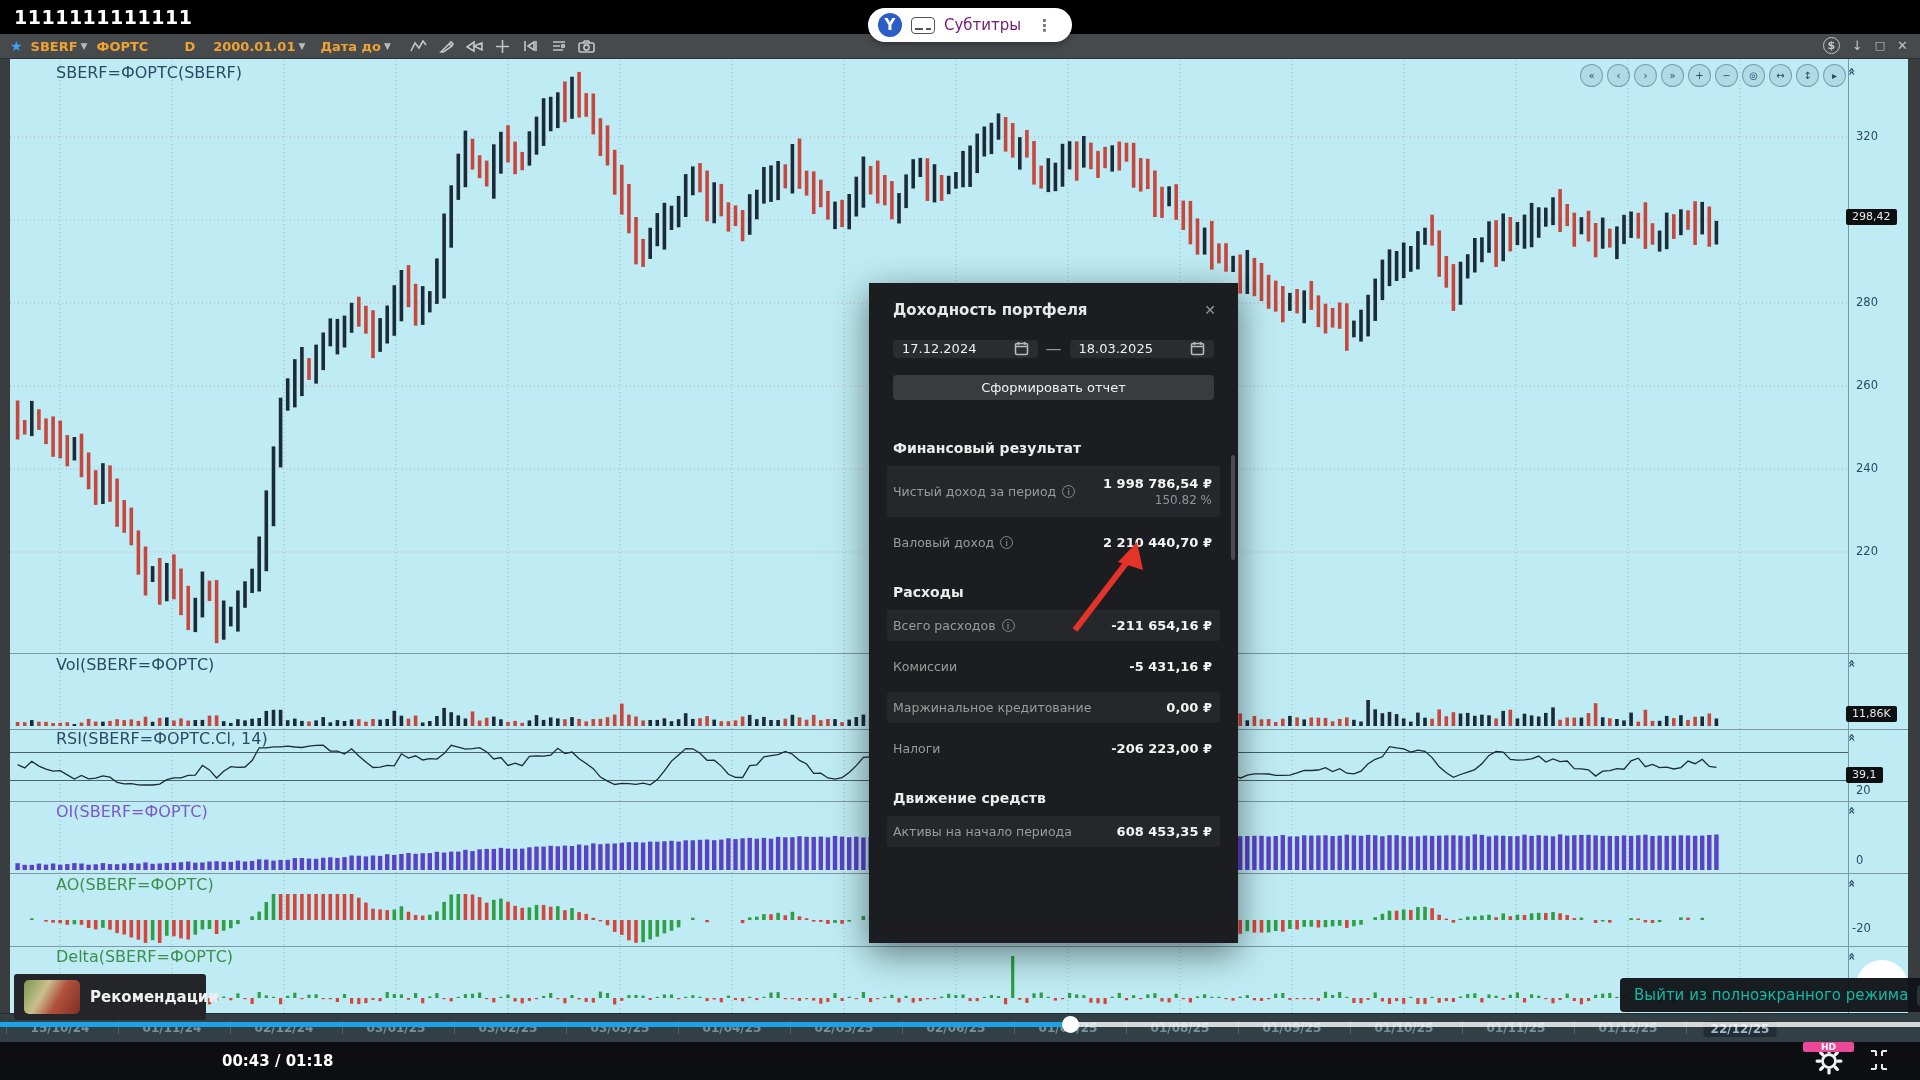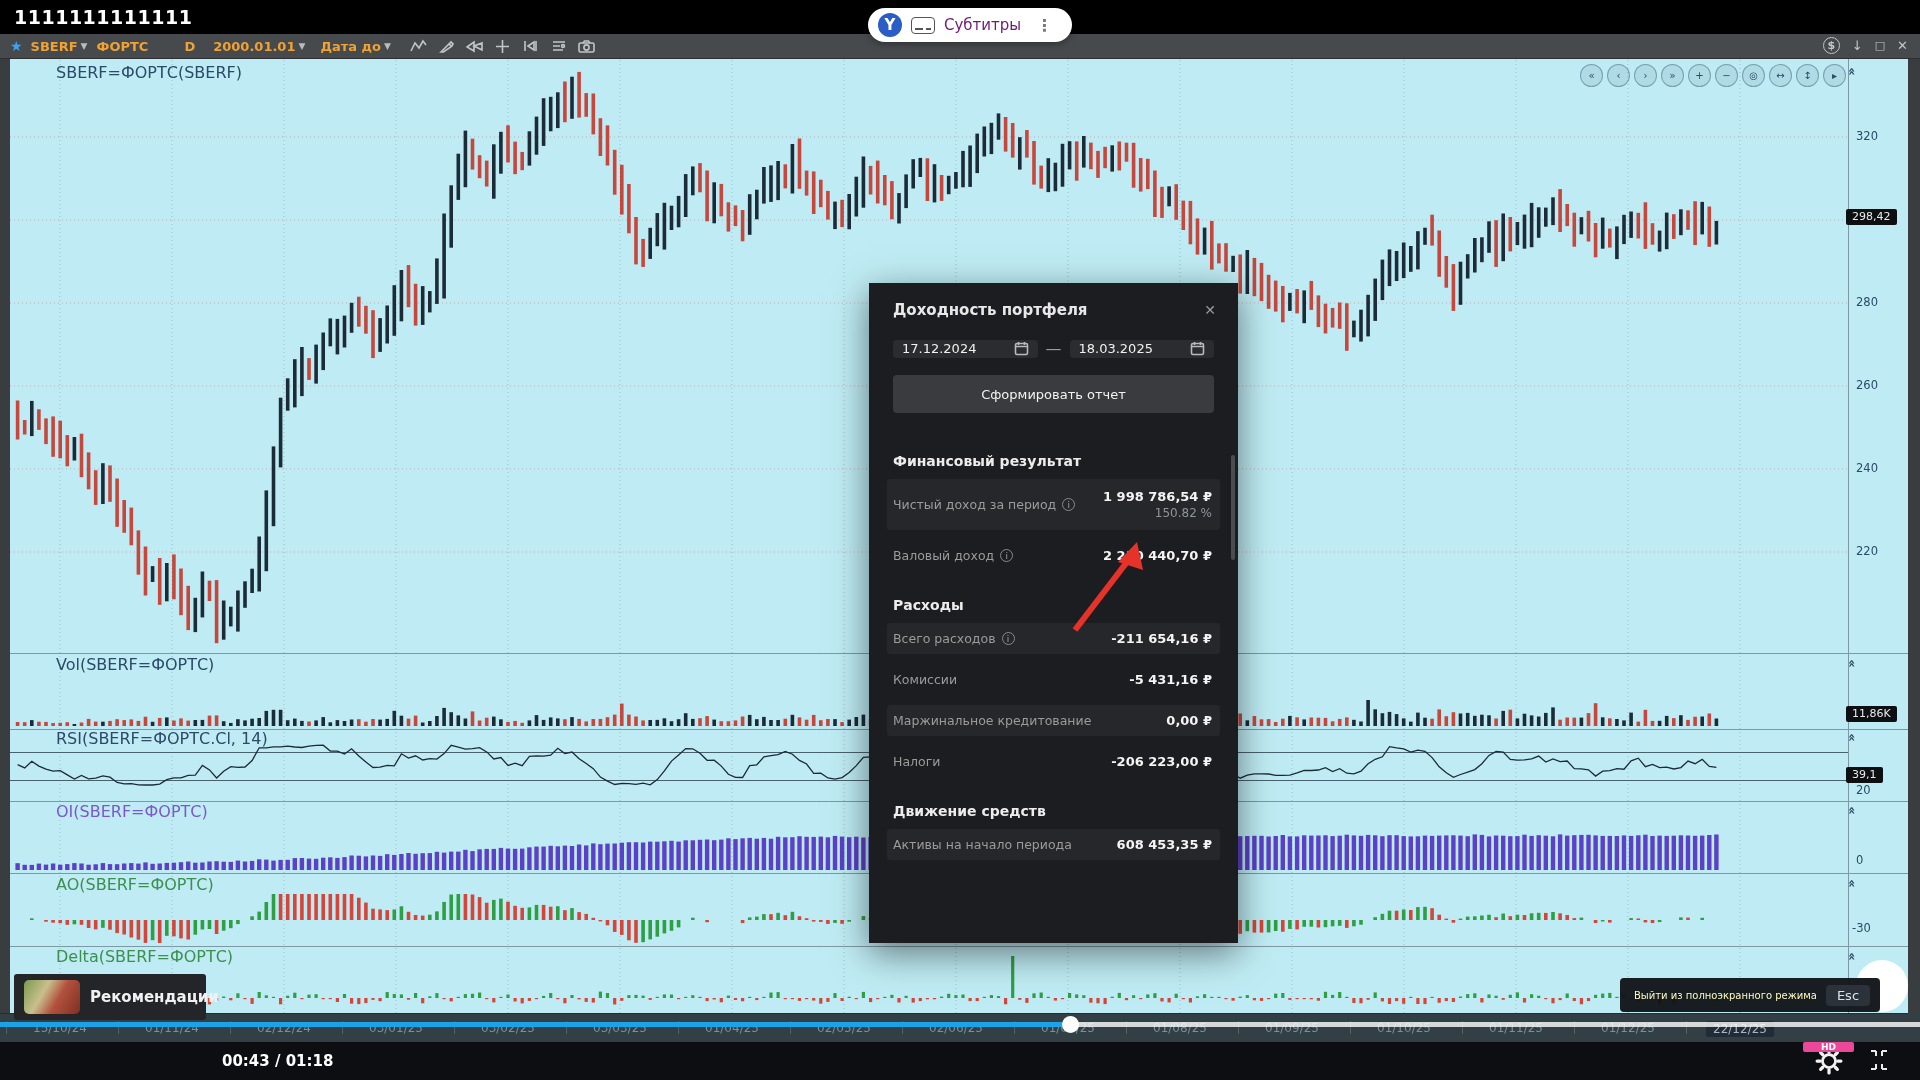--- a/index.html
+++ b/index.html
@@ -34,50 +34,50 @@
   #ledge{left:0;top:59px;width:10px;height:954px;background:#3a3d40;z-index:2;}
   #redge{left:1908px;top:59px;width:12px;height:954px;background:#3a3d40;z-index:2;}
   
   #dialog{left:869px;top:283px;width:369px;height:660px;background:#1c1d20;z-index:12;box-shadow:0 10px 34px rgba(0,0,0,.5);color:#e8e8e8;overflow:hidden;}
   #dlg-head{display:flex;justify-content:space-between;align-items:center;padding:18px 22px 6px 24px;}
   #dlg-title{font-size:15px;font-weight:bold;}
   #dlg-close{color:#9a9a9a;font-size:14px;cursor:pointer;}
   #dlg-dates{display:flex;align-items:center;gap:8px;padding:14px 24px 0 24px;}
   .dinput{flex:1;height:18px;background:#2a2c30;border-radius:4px;display:flex;align-items:center;justify-content:space-between;padding:0 9px;font-size:13px;color:#f0f0f0;cursor:text;}
   .dash{color:#9a9a9a;}
-  #dlg-btn{margin:17px 24px 0 24px;height:38px;background:#393b3f;border-radius:4px;display:flex;align-items:center;justify-content:center;font-size:13px;color:#f2f2f2;cursor:pointer;}
+  #dlg-btn{margin:17px 24px 0 24px;height:25px;background:#393b3f;border-radius:4px;display:flex;align-items:center;justify-content:center;font-size:13px;color:#f2f2f2;cursor:pointer;}
   .dsec{padding:0 24px;margin-top:40px;font-size:14px;font-weight:bold;color:#ececec;}
   .dsec.tight{margin-top:26px;}
   .drow{margin:10px 18px 0 18px;padding:8px 8px 8px 6px;display:flex;justify-content:space-between;border-radius:3px;font-size:12.5px;}
   .drow.hl{background:#26272b;}
   .dlabel{color:#9b9b9b;display:flex;align-items:center;gap:6px;}
   .info{width:13px;height:13px;border:1px solid #85898e;border-radius:50%;color:#9da1a6;font-size:9px;display:inline-flex;align-items:center;justify-content:center;cursor:pointer;}
   .dval{text-align:right;color:#f4f4f4;font-weight:bold;font-size:13px;}
   .dval i{display:block;font-style:normal;font-weight:normal;color:#8f9499;font-size:12px;margin-top:2px;}
   .cal{width:15px;height:15px;flex:none;}
   .cal svg{stroke:#b6b9bd;fill:none;stroke-width:1.6;}
   #dlg-scroll{left:1231px;top:455px;width:4px;height:105px;background:#4a4c50;border-radius:2px;z-index:13;cursor:grab;}
   #arrow-svg{left:1040px;top:520px;z-index:14;pointer-events:none;}
   
-  #datestrip{left:0;top:1013px;width:1920px;height:29px;background:rgba(10,15,20,.78);z-index:7;}
+  #datestrip{left:0;top:1013px;width:1920px;height:29px;background:rgba(10,15,20,.78);z-index:7;font-weight:bold;}
   .dtick{position:absolute;top:8px;transform:translateX(-50%);font-size:12px;color:#76909c;white-space:nowrap;}
   .dtick.hl2{background:#222c36;color:#a2b7c3;padding:1px 7px;border-radius:2px;}
   .dsep{position:absolute;top:8px;width:1px;height:13px;background:rgba(140,160,170,.35);}
   #seek-done{left:0;top:1022px;width:1070px;height:5px;background:#1aa3e8;z-index:8;cursor:pointer;}
   #seek-rest{left:1070px;top:1022px;width:850px;height:5px;background:rgba(255,255,255,.8);z-index:8;cursor:pointer;}
   #playhead{left:1062px;top:1016px;width:17px;height:17px;border-radius:50%;background:#fff;z-index:9;cursor:grab;}
   #bottombar{left:0;top:1042px;width:1920px;height:38px;background:#0c0e11;z-index:9;}
   .pc{position:absolute;display:flex;align-items:center;justify-content:center;color:#fff;cursor:pointer;}
   .skip{width:30px;height:30px;border:2px solid #fff;border-radius:50%;font-size:10px;font-weight:bold;}
   #ptime{left:222px;top:1052px;color:#fff;font-size:15px;font-weight:bold;z-index:10;white-space:nowrap;}
   #recpanel{left:14px;top:974px;width:192px;height:46px;background:#232528;border-radius:3px;z-index:10;display:flex;align-items:center;gap:10px;padding:0 10px;cursor:pointer;}
   #recthumb{width:56px;height:34px;border-radius:5px;background:linear-gradient(120deg,#7a9a4d 0%,#c9bf8e 35%,#b2513d 60%,#7e2f23 100%);flex:none;}
   #reclabel{color:#f1f1f1;font-size:15px;font-weight:bold;white-space:nowrap;}
   #fstip{left:1620px;top:978px;height:34px;background:rgba(16,20,24,.96);border-radius:4px;z-index:11;display:flex;align-items:center;gap:9px;padding:0 10px 0 14px;}
-  #fstip-text{color:#fef9c3;font-size:10px;white-space:nowrap;}
+  #fstip-text{color:#14b8a6;font-size:15px;white-space:nowrap;}
   .keybadge{background:#2b323a;color:#dfe3e6;font-size:13px;border-radius:4px;padding:3px 11px;}
   #floatcircle{left:1856px;top:960px;width:52px;height:52px;border-radius:50%;background:#fff;z-index:10;cursor:pointer;}
   #gearwrap{left:1814px;top:1046px;width:34px;height:32px;z-index:10;cursor:pointer;}
   #hdbadge{position:absolute;right:-6px;top:-4px;background:#ec4899;color:#fff;font-size:9px;font-weight:bold;padding:0 18px;border-radius:2px;}
   #fsbtn{left:1866px;top:1048px;width:28px;height:26px;z-index:10;cursor:pointer;}
 </style>
 </head>
 <body>
 
 <div id="stage">
@@ -1307,21 +1307,21 @@
   <div class="abs pane-label" style="left:56px;top:729px;">RSI(SBERF=ФОРТС.Cl, 14)</div>
   <div class="abs pane-label" style="left:56px;top:802px;color:#7b57c9;">OI(SBERF=ФОРТС)</div>
   <div class="abs pane-label" style="left:56px;top:875px;color:#3c8f4e;">AO(SBERF=ФОРТС)</div>
   <div class="abs pane-label" style="left:56px;top:947px;color:#3c8f4e;">Delta(SBERF=ФОРТС)</div>
 
   <div class="abs tag" style="left:1846px;top:209px;">298,42</div>
   <div class="abs tag" style="left:1846px;top:706px;">11,86K</div>
   <div class="abs tag" style="left:1846px;top:767px;">39,1</div>
   <div class="abs ylab" style="left:1856px;top:783px;">20</div>
   <div class="abs ylab" style="left:1856px;top:853px;">0</div>
-  <div class="abs ylab" style="left:1852px;top:921px;">-30</div>
+  <div class="abs ylab" style="left:1852px;top:921px;">-20</div>
   <div id="yaxis-labels">
       <div class="abs ylab" style="left: 1856px; top: 129px;">320</div>
       <div class="abs ylab" style="left: 1856px; top: 212px;">300</div>
       <div class="abs ylab" style="left: 1856px; top: 295px;">280</div>
       <div class="abs ylab" style="left: 1856px; top: 378px;">260</div>
       <div class="abs ylab" style="left: 1856px; top: 461px;">240</div>
       <div class="abs ylab" style="left: 1856px; top: 544px;">220</div>
     </div>
   <div id="chevrons">
       <div class="abs chev" style="left: 1848px; top: 64px;">«</div>

